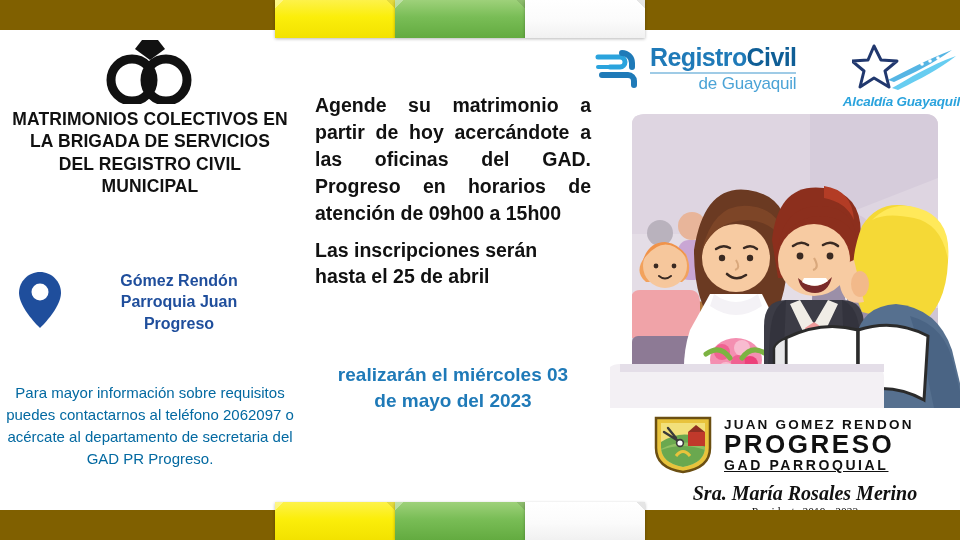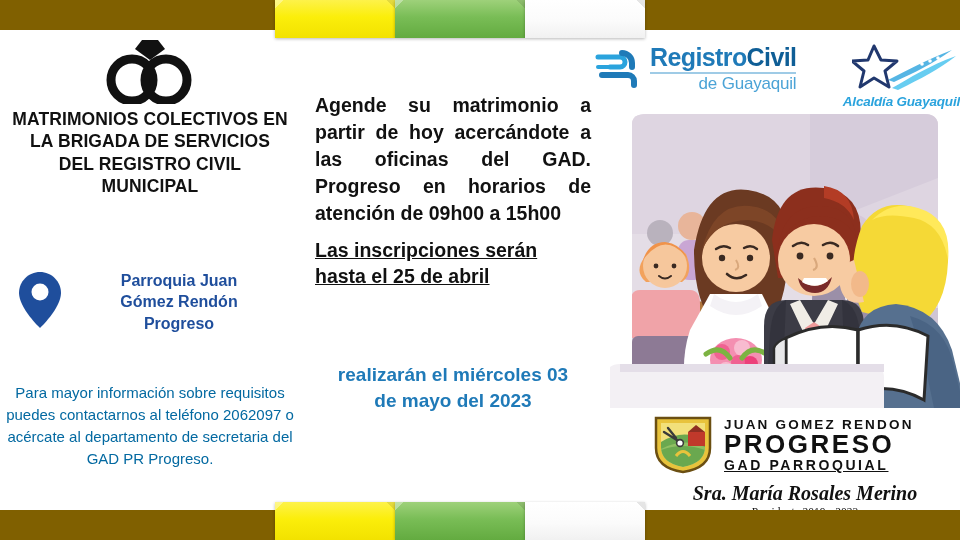--- a/index.html
+++ b/index.html
@@ -57,21 +57,21 @@
 
   
   .center-col{position:absolute;left:300px;top:30px;width:305px;height:480px;}
 
   .main-copy{
     position:absolute;left:5px;top:52px;width:296px;
     color:#111;font-weight:bold;font-size:19.5px;line-height:1.38;
     text-align:justify;text-justify:inter-word;
   }
   .main-copy p{margin:10px;}
-  .main-copy p.last{text-align:left;text-decoration:underline;}
+  .main-copy p.last{text-align:left;}
 
   .date-copy{
     position:absolute;left:5px;top:332px;width:296px;
     text-align:center;color:#1f7ab8;font-weight:bold;
     font-size:19px;line-height:1.38;
   }
 
   
   .right-col{position:absolute;left:600px;top:0;width:360px;height:540px;}
 
@@ -122,22 +122,22 @@
     <div class="headline">MATRIMONIOS COLECTIVOS EN LA BRIGADA DE SERVICIOS DEL REGISTRO CIVIL MUNICIPAL</div>
 
     <div class="parish-block">
       <span class="pin-icon">
         <svg width="44" height="60" viewBox="0 0 44 60">
           <path d="M22 2 C10.4 2 1 11.4 1 23 C1 38 22 58 22 58 C22 58 43 38 43 23 C43 11.4 33.6 2 22 2 Z" fill="#1f4e9c"></path>
           <circle cx="22" cy="22" r="8.5" fill="#ffffff"></circle>
         </svg>
       </span>
       <div class="parish-text">
+        <div>Gómez Rendón</div>
         <div>Parroquia Juan</div>
-        <div>Gómez Rendón</div>
         <div>Progreso</div>
       </div>
     </div>
 
     <div class="contact-text">Para mayor información sobre requisitos puedes contactarnos al teléfono 2062097 o acércate al departamento de secretaria del GAD PR Progreso.</div>
   </div>
 
   <div class="center-col">
     <div class="main-copy">
       <p>Agende su matrimonio a partir de hoy acercándote a las oficinas del GAD. Progreso en horarios de atención de 09h00 a 15h00</p>

